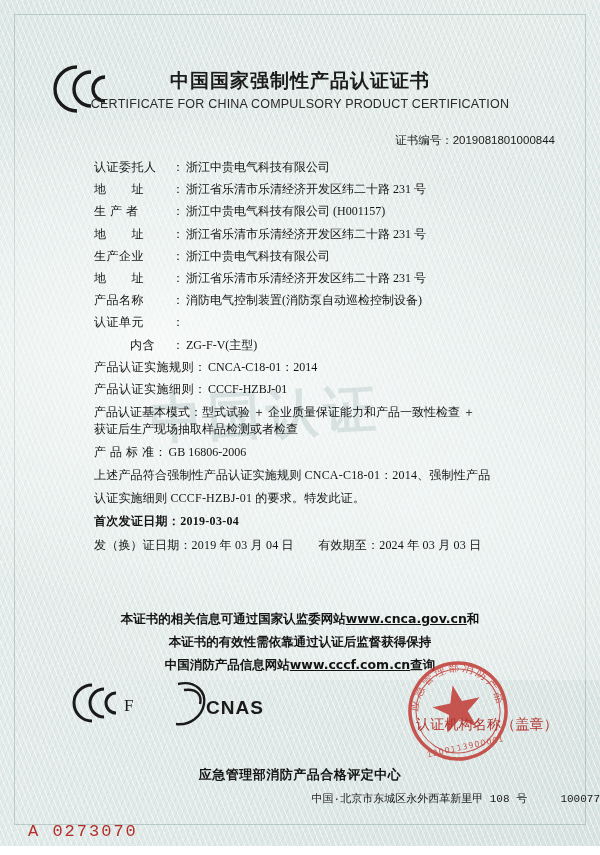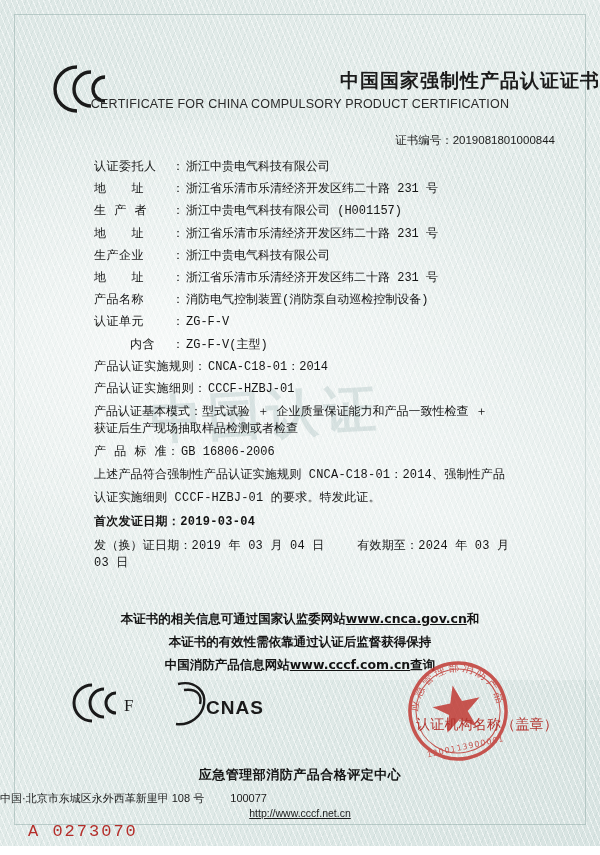--- a/index.html
+++ b/index.html
@@ -71,21 +71,21 @@
     width: 68px;
     height: 56px;
   }
   .ccc-logo-top svg { display: block; }
 
   .title-cn {
     position: absolute;
     left: 0;
     top: 68px;
     width: 600px;
-    text-align: right;
+    text-align: center;
     font-family: "DejaVu Sans", sans-serif;
     font-size: 19px;
     font-weight: bold;
     letter-spacing: 1px;
     color: #1b1b1b;
   }
   .title-en {
     position: absolute;
     left: 0;
     top: 97px;
@@ -105,21 +105,21 @@
     font-size: 11.5px;
     color: #1b1b1b;
   }
 
   
   .fields {
     position: absolute;
     left: 94px;
     top: 160px;
     width: 430px;
-    font-family: Liberation Mono, monospace;
+    font-family: Liberation Serif, serif;
     font-size: 12px;
     color: #141414;
   }
   .row {
     display: flex;
     align-items: baseline;
     margin-bottom: 7.2px;
     line-height: 15px;
   }
   .row .lbl {
@@ -239,22 +239,22 @@
     font-size: 13px;
     font-weight: bold;
     color: #141414;
     letter-spacing: 0.5px;
   }
   .footer-addr {
     position: absolute;
     left: 0;
     top: 791px;
     width: 600px;
-    text-align: left;
-    font-family: Liberation Sans, sans-serif;
+    text-align: right;
+    font-family: Liberation Mono, monospace;
     font-size: 11px;
     color: #1b1b1b;
   }
   .footer-url {
     position: absolute;
     left: 0;
     top: 807px;
     width: 600px;
     text-align: center;
     font-family: "Liberation Sans", sans-serif;
@@ -363,21 +363,20 @@
 
       <div class="row">
         <span class="lbl w5">产品名称</span>
         <span class="colon">：</span>
         <span class="val">消防电气控制装置(消防泵自动巡检控制设备)</span>
       </div>
 
       <div class="row">
         <span class="lbl w5">认证单元</span>
         <span class="colon">：</span>
-        <span class="val">ZG-F-V</span>
       </div>
 
       <div class="row indent">
         <span class="lbl" style="width:42px">内含</span>
         <span class="colon">：</span>
         <span class="val">ZG-F-V(主型)</span>
       </div>
 
       <div class="row">
         <span class="lbl" style="width:auto">产品认证实施规则</span>
@@ -467,21 +466,20 @@
       </svg>
     </div>
     <div class="seal-label">认证机构名称（盖章）</div>
 
     <div class="footer-org">应急管理部消防产品合格评定中心</div>
     <div class="footer-addr">
       <span>中国·北京市东城区永外西革新里甲 108 号</span>
       <span style="display:inline-block;width:20px"></span>
       <span>100077</span>
     </div>
-    <div class="footer-url">http://www.cccf.net.cn</div>
 
     <div class="serial">
       <span>A</span>
       <span>0273070</span>
     </div>
     <div class="bottom-bar"></div>
 
   </div>
 </div>
 

